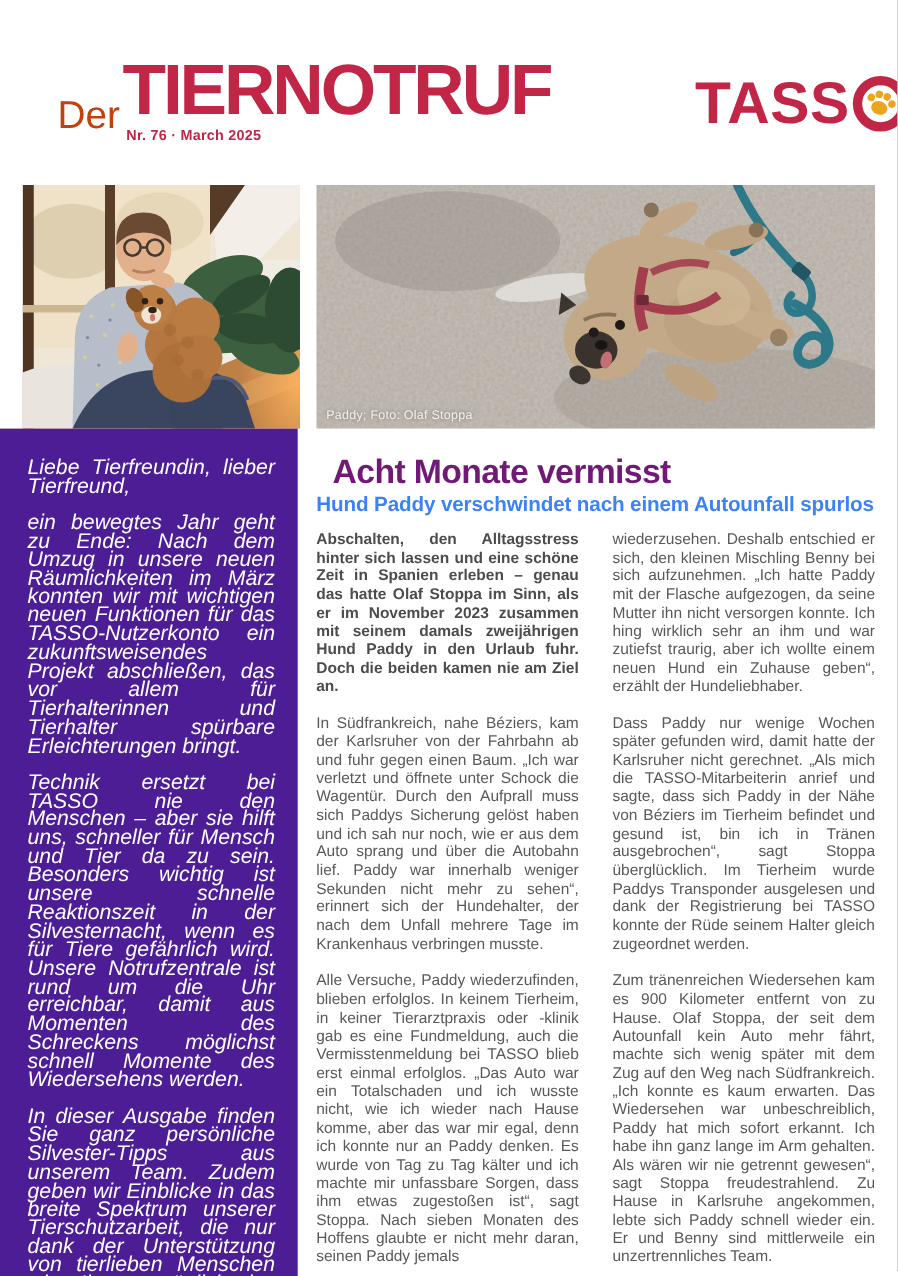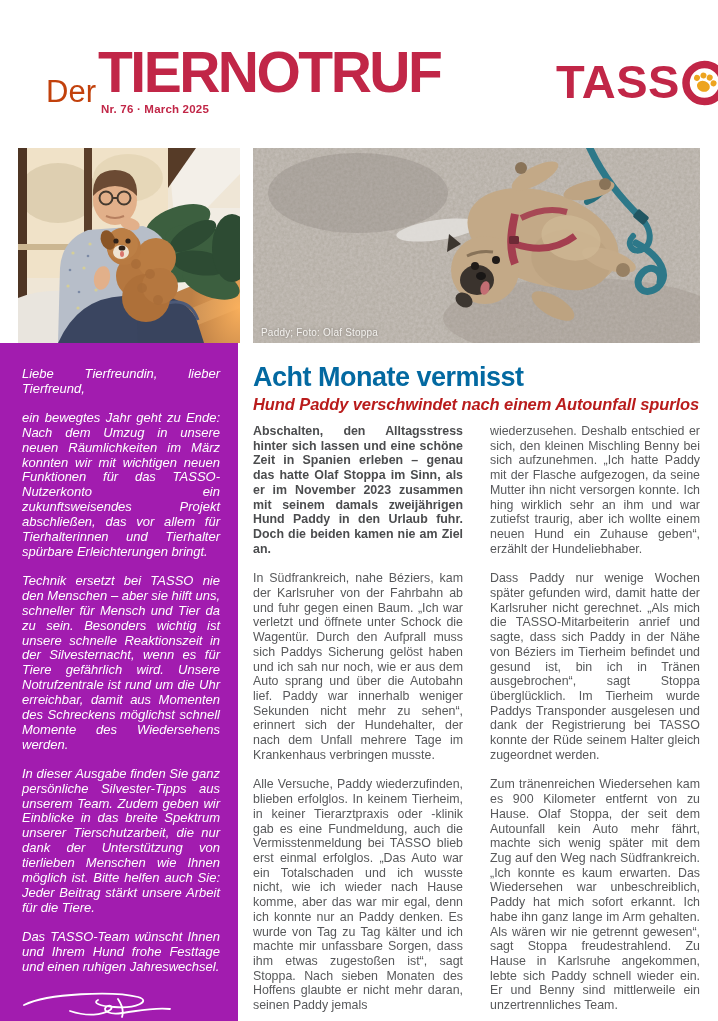--- a/index.html
+++ b/index.html
@@ -27,33 +27,33 @@
                    letter-spacing:0.2px; text-shadow:0 0 3px rgba(80,75,70,.6); }
 
   
   .redbox {
     position:absolute; left:0; top:343px; width:238px; height:678px;
     background:#c440570; 
     background:#c4405a;
     background-color:#c4415a;
   }
   .redbox-inner {
-    position:absolute; inset:0; background:#a21caf;
+    position:absolute; inset:0; background:#4c1d95;
     padding:24px 18px 0 22px; color:#ffffff; font-style:italic;
-    font-size:13px; line-height:14.9px; text-align:justify;
+    font-size:17px; line-height:14.9px; text-align:justify;
     overflow:hidden; hyphens:auto;
   }
   .redbox-inner p { margin:0 0 14px; }
   .sig-svg { display:block; margin:2px 0 4px -4px; }
 
   
-  .headline { position:absolute; left:253px; top:362px; font-size:27px; font-weight:800;
-              color:#0369a1; letter-spacing:-0.5px; }
+  .headline { position:absolute; left:266px; top:362px; font-size:27px; font-weight:800;
+              color:#701a75; letter-spacing:-0.5px; }
   .subheadline { position:absolute; left:253px; top:395px; font-size:16.5px; font-weight:700;
-                 color:#b91c1c; letter-spacing:-0.1px;font-style:italic; }
+                 color:#3b82f6; letter-spacing:-0.1px; }
   .article-body {
     position:absolute; left:253px; top:424px; width:447px; height:597px;
     display:flex; gap:27px; overflow:hidden;
   }
   .article-col { width:215px; font-size:12.4px; line-height:14.7px; color:#58595b;
                  text-align:justify; hyphens:auto; }
   .article-col p { margin:0 0 15px; }
   .article-col p.lead { font-weight:700; color:#4b4c4e; }
 </style>
 </head>

